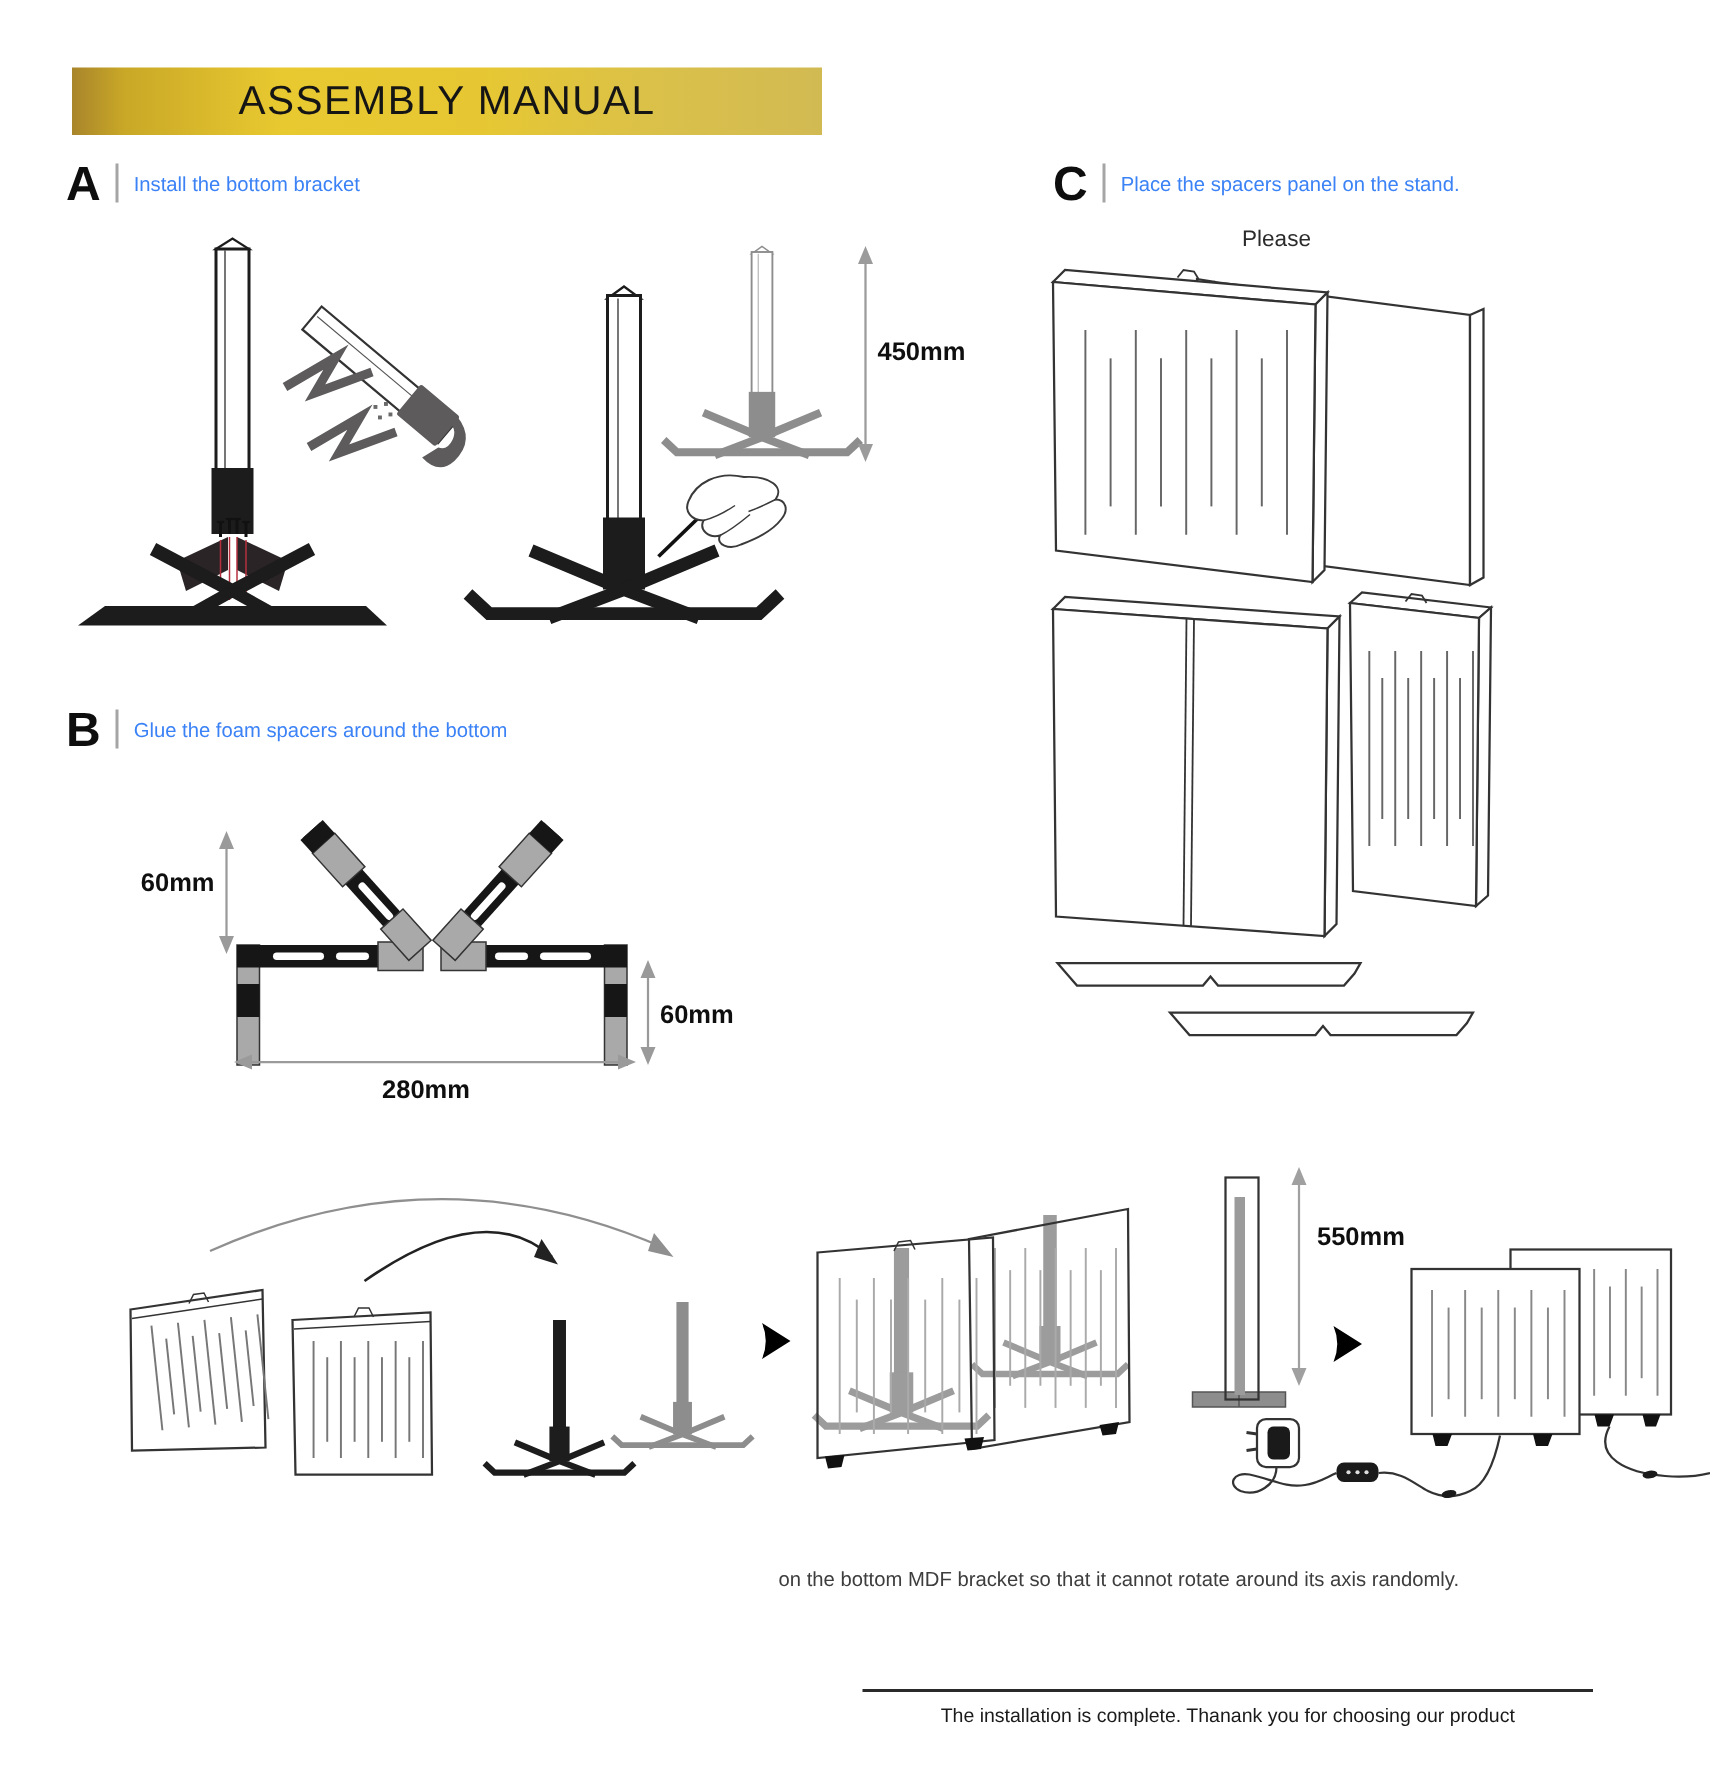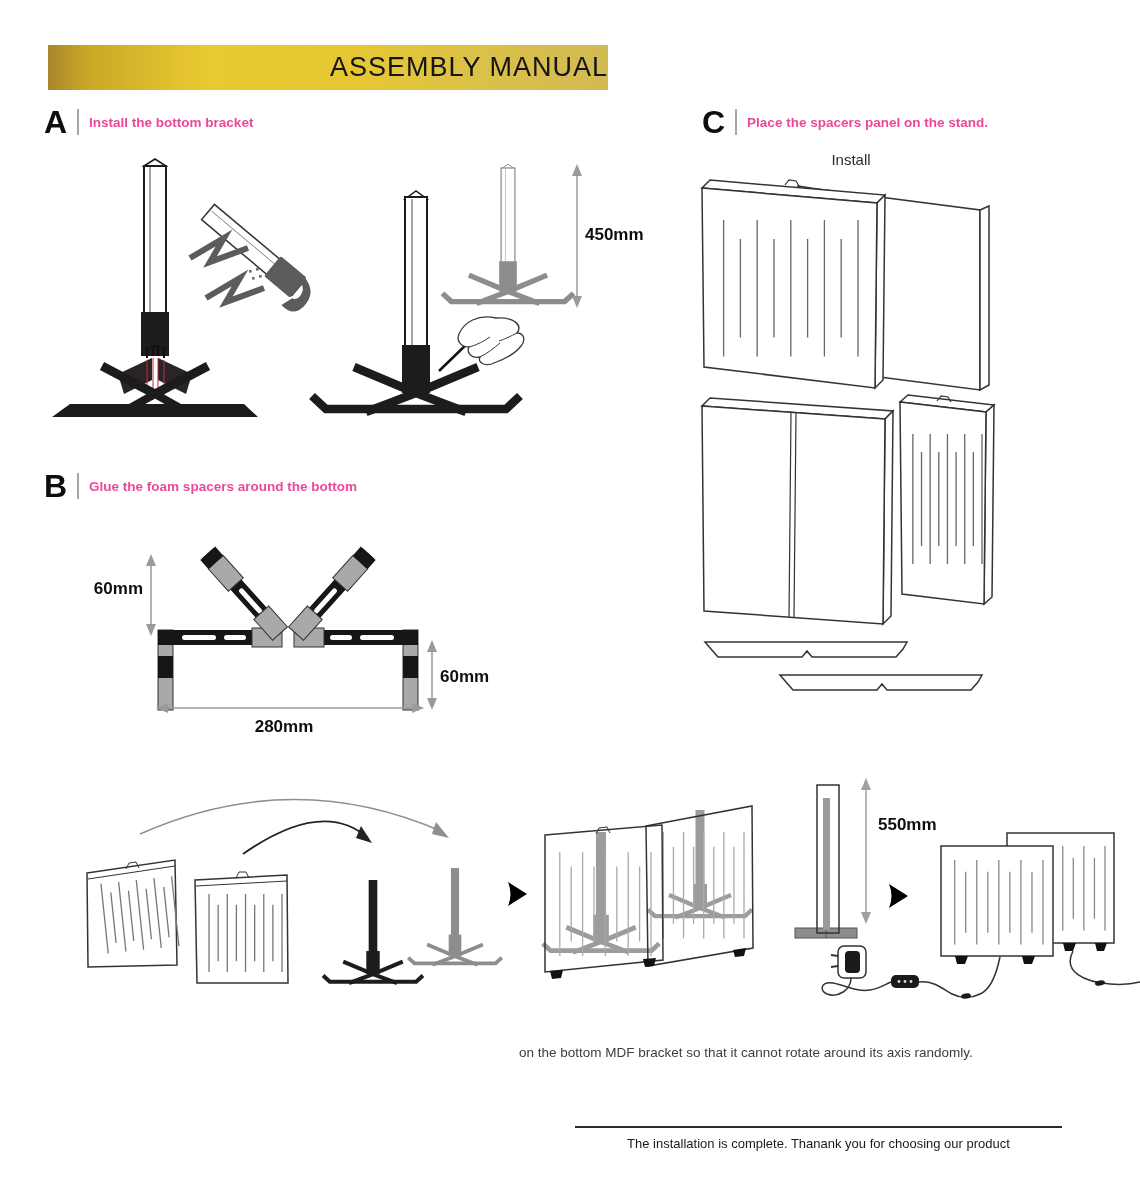--- a/index.html
+++ b/index.html
@@ -1,25 +1,25 @@
 <!DOCTYPE html>
 <html><head>
 <meta charset="utf-8">
 <style>
   html,body{margin:0;padding:0;background:#fff;}
   #page{position:relative;width:1140px;height:1189px;background:#fff;overflow:hidden;
         font-family:"Liberation Sans",sans-serif;color:#111;}
   .abs{position:absolute;}
-  #banner{left:48px;top:45px;width:560px;height:45px;text-align:right;line-height:45px;
+  #banner{left:48px;top:45px;width:500px;height:45px;text-align:center;line-height:45px;
           font-size:27px;letter-spacing:1px;color:#151515;
           background:linear-gradient(90deg,#a9852b 0%,#c9a827 7%,#e9c930 28%,#e6c733 55%,#d9c04b 80%,#d2ba53 100%);}
   .step-header{display:flex;align-items:flex-start;}
   .letter{font-size:32px;font-weight:800;line-height:32px;color:#0e0e0e;}
   .hdiv{width:2px;height:26px;background:#a5a5a5;margin:3px 10px 0 10px;}
-  .step-label{font-size:13.5px;color:#ec4899;margin-top:9px;font-weight:bold;}
+  .step-label{font-size:13.5px;color:#3b82f6;margin-top:9px;}
   #panels-caption{left:690px;top:151px;width:322px;text-align:center;font-size:15px;color:#2b2b2b;}
   #note{left:512px;top:1044px;width:545px;font-size:13.5px;line-height:17.5px;color:#3d3d3d;}
   #note .star{color:#cf7434;}
   #note .row2{padding-left:7px;}
   #rule{left:575px;top:1126px;width:487px;height:2px;background:#2a2a2a;}
   #closing{left:575px;top:1136px;width:487px;text-align:center;font-size:13px;color:#1a1a1a;}
   svg text.dim{font-family:"Liberation Sans",sans-serif;font-weight:bold;font-size:17px;fill:#0f0f0f;}
 </style>
 </head>
 <body>
@@ -181,21 +181,21 @@
       <polygon points="372,233 372,243 384,238" fill="#9a9a9a"></polygon>
       <text class="dim" x="244" y="262" text-anchor="middle">280mm</text>
     </g>
   </svg>
 
   <div class="abs step-header" style="left:702px;top:106px;">
     <span class="letter">C</span>
     <span class="hdiv"></span>
     <span class="step-label">Place the spacers panel on the stand.</span>
   </div>
-  <div class="abs" id="panels-caption">Install</div>
+  <div class="abs" id="panels-caption">Please</div>
 
   <svg class="abs" style="left:690px;top:172px;" width="330" height="540" viewBox="0 0 330 540">
     <g>
       <polygon points="108,14 120,16 120,196 108,194" fill="#fff" stroke="#333" stroke-width="1.5"></polygon>
       <polygon points="120,16 290,38 290,218 120,196" fill="#fff" stroke="#333" stroke-width="1.5"></polygon>
       <polygon points="290,38 299,34 299,213 290,218" fill="#fff" stroke="#333" stroke-width="1.5"></polygon>
       <polygon points="12,16 20,8 195,23 187,31" fill="#fff" stroke="#333" stroke-width="1.5"></polygon>
       <polygon points="187,31 195,23 193,208 185,216" fill="#fff" stroke="#333" stroke-width="1.5"></polygon>
       <polygon points="12,16 187,31 185,216 14,195" fill="#fff" stroke="#333" stroke-width="1.5"></polygon>
       <path d="M95,13 l4,-5 l7,1 l3,5" fill="none" stroke="#333" stroke-width="1.2"></path>

